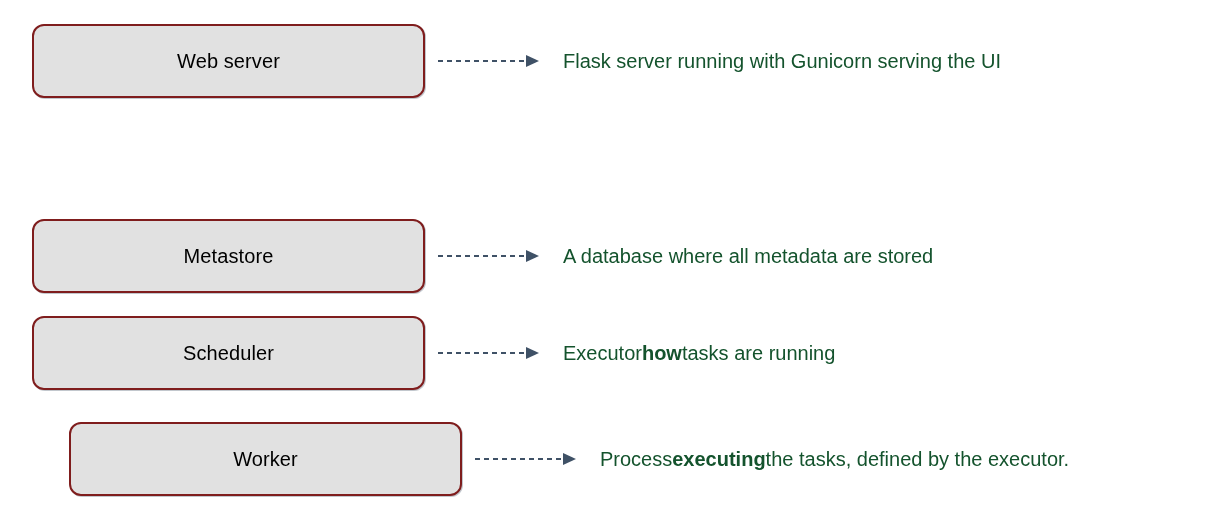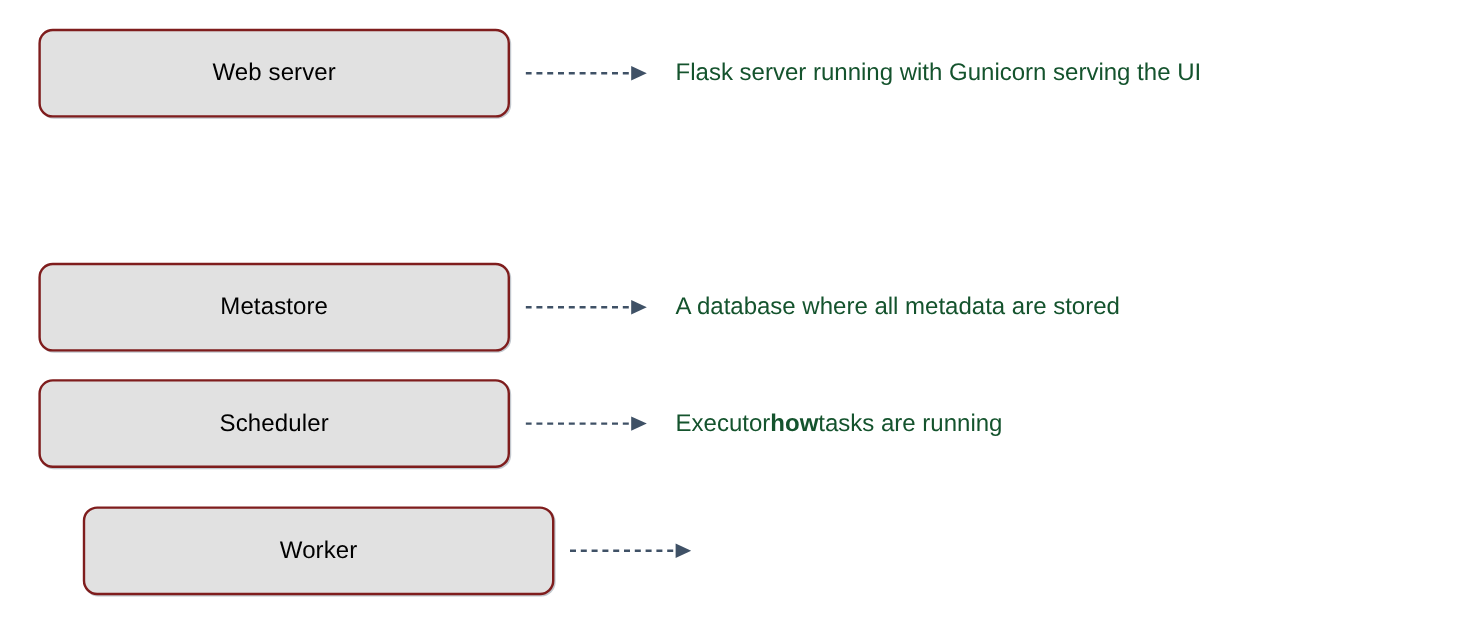--- a/index.html
+++ b/index.html
@@ -125,14 +125,19 @@
       </div>
     </div>
     <div class="row" style="top: 422px; margin-left: 37px;">
       <div class="component-box">
         <span class="component-label">Worker</span>
       </div>
       <svg class="connector" viewBox="0 0 104 20" width="104" height="20">
         <line x1="0" y1="10" x2="90" y2="10" stroke="#3f5166" stroke-width="2" stroke-dasharray="5 4"></line>
         <polygon points="88,4 101,10 88,16" fill="#3f5166"></polygon>
       </svg>
+      <div class="description">
+        <span>Process </span>
+        <span class="em">executing</span>
+        <span> the tasks, defined by the executor.</span>
+      </div>
     </div>
   </div>
 
 </body></html>

